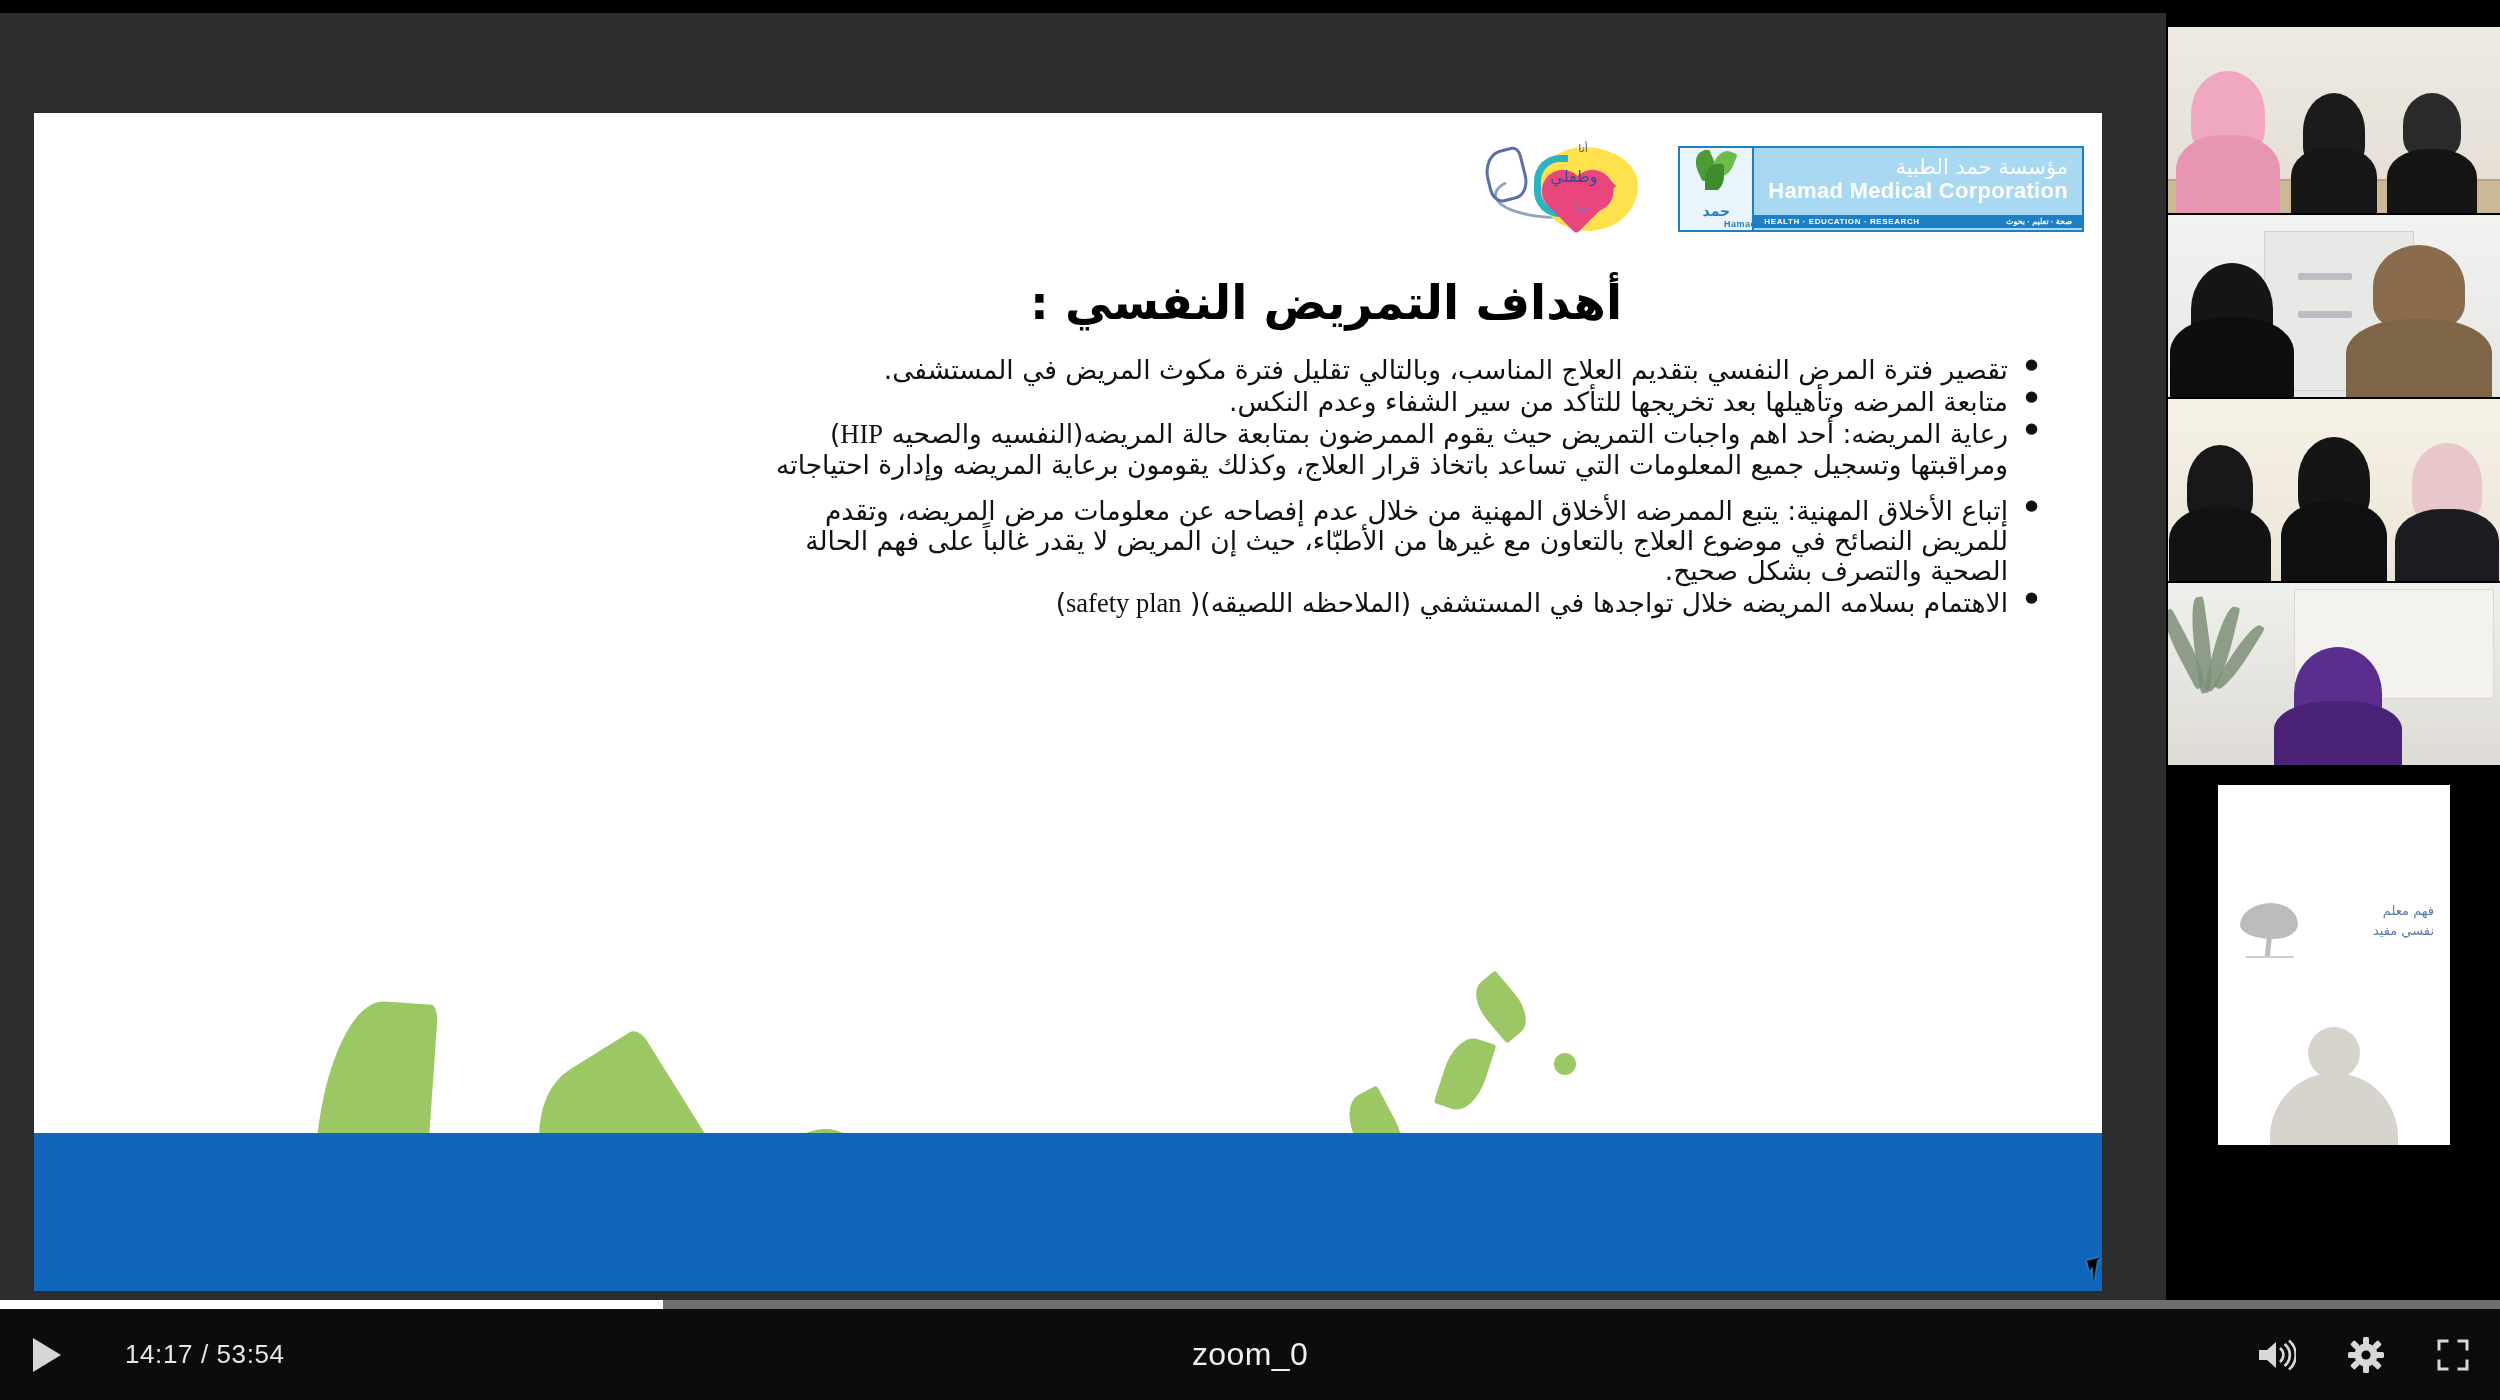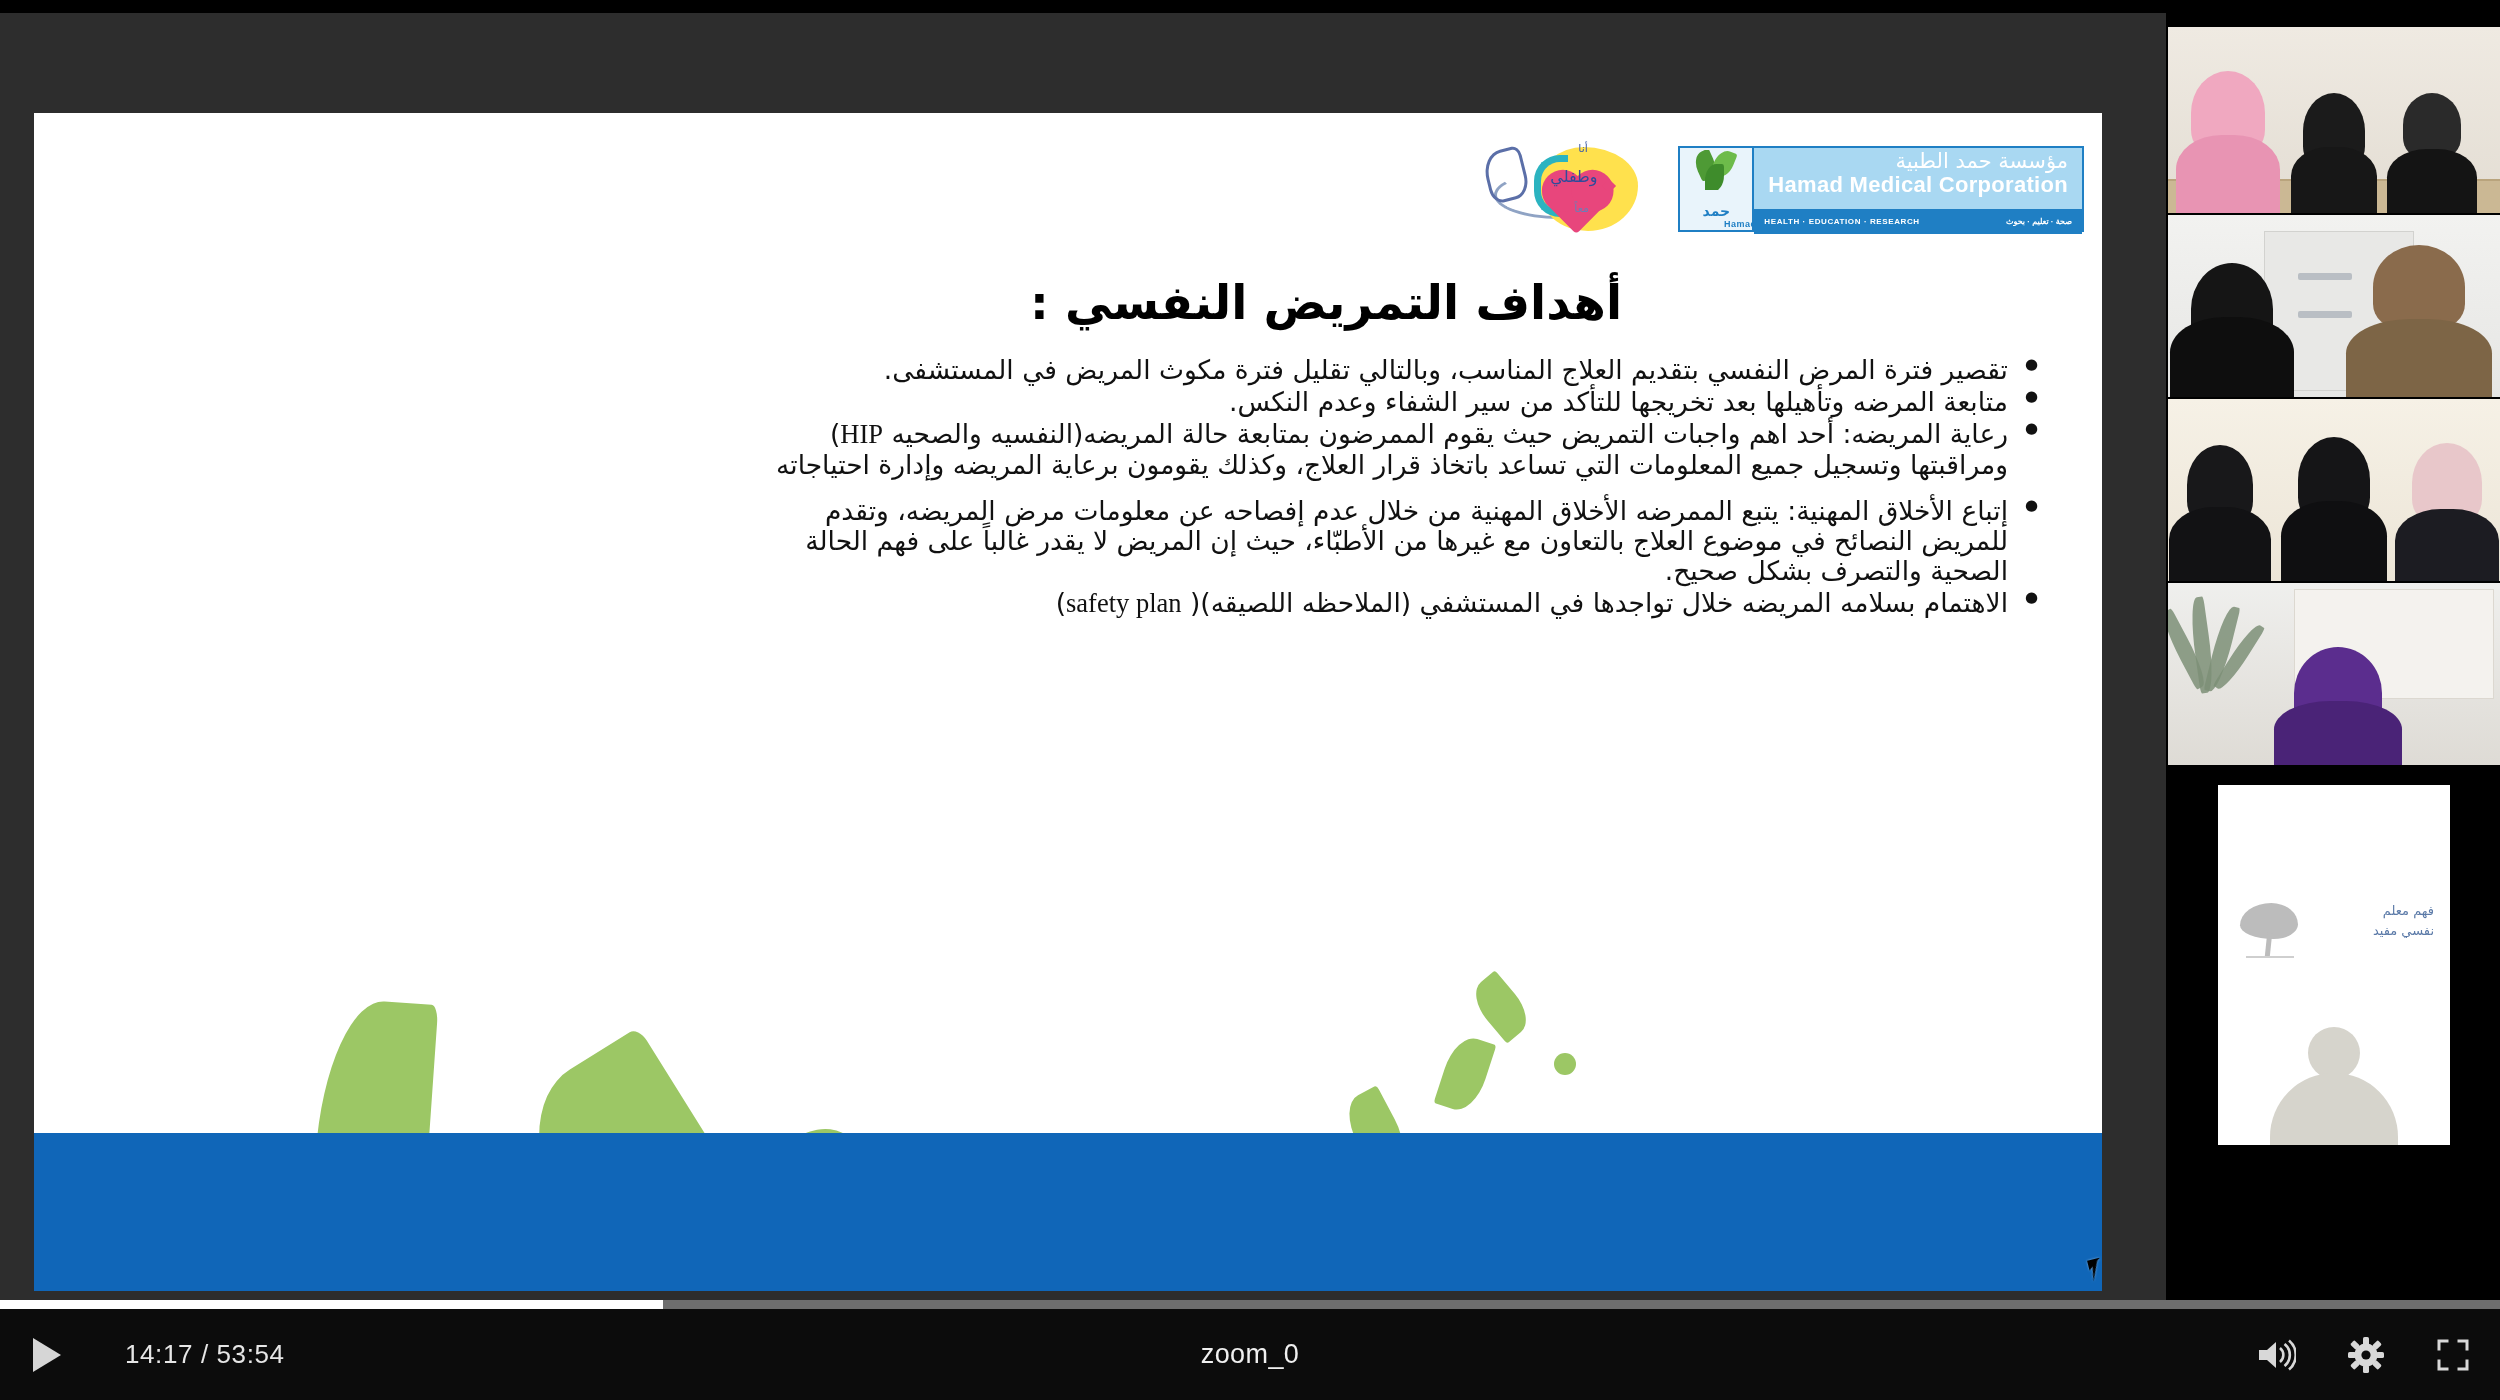--- a/index.html
+++ b/index.html
@@ -193,21 +193,21 @@
     font-weight: bold;
     line-height: 1.1;
     letter-spacing: .3px;
   }
   .logo-hmc .tagline {
     display: flex;
     justify-content: space-between;
     gap: 16px;
     background: #1F7FC4;
     margin: 12px -14px -4px -14px;
-    padding: 8px 10px;
+    padding: 2px 10px;
   }
   .logo-hmc .tagline span {
     color: #ffffff;
     font-size: 8px;
     letter-spacing: .6px;
     font-weight: bold;
   }
   .logo-hmc .tagline .tg-ar {
     font-family: Liberation Sans, sans-serif;
     direction: rtl;
@@ -461,21 +461,21 @@
     white-space: nowrap;
   }
   .ctl-title {
     position: absolute;
     left: 0; top: 0;
     width: 2500px; height: 91px;
     display: flex;
     align-items: center;
     justify-content: center;
     color: #f0f0f0;
-    font-size: 27px;
+    font-size: 32px;
     letter-spacing: .4px;
     pointer-events: none;
     border-radius: 32px;
   }
   .ctl-right {
     position: absolute;
     right: 30px; top: 0;
     height: 91px;
     display: flex;
     align-items: center;

